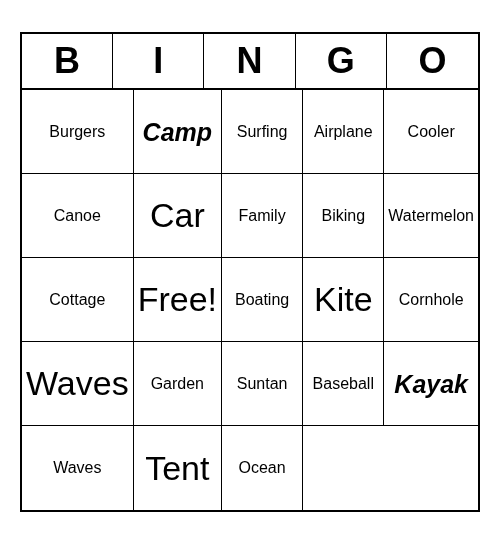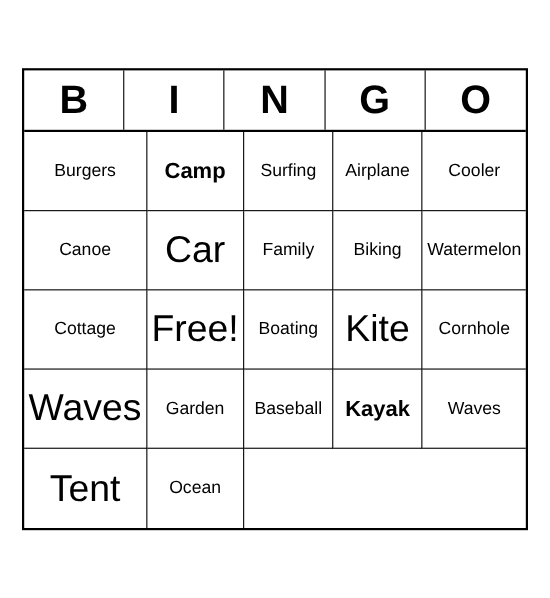--- a/index.html
+++ b/index.html
@@ -43,21 +43,21 @@
 
     .bingo-grid {
       display: grid;
       grid-template-columns: repeat(5, 1fr);
       grid-template-rows: repeat(5, 1fr);
     }
 
     .bingo-cell {
       border-right: 1px solid #000;
       border-bottom: 1px solid #000;
-      height: 72px;
+      height: 84px;
       display: flex;
       justify-content: center;
       align-items: center;
       text-align: center;
       padding: 4px;
     }
 
     .bingo-cell:nth-child(5n) {
       border-right: none;
     }
@@ -74,22 +74,23 @@
 
     .size-small {
       font-size: 16px;
     }
 
     .size-medium {
       font-size: 16px;
     }
 
     .size-large {
-      font-size: 20px;
+      font-size: 25px;
       font-weight: bold;
+      font-style: italic;
     }
 
     .size-xlarge {
       font-size: 34px;
       font-weight: normal;
     }
   </style>
 </head>
 <body>
 
@@ -147,20 +148,23 @@
       <div class="bingo-cell">
         <span class="size-small">Cornhole</span>
       </div>
       <div class="bingo-cell">
         <span class="size-xlarge">Waves</span>
       </div>
       <div class="bingo-cell">
         <span class="size-medium">Garden</span>
       </div>
       <div class="bingo-cell">
+        <span class="size-medium">Suntan</span>
+      </div>
+      <div class="bingo-cell">
         <span class="size-medium">Baseball</span>
       </div>
       <div class="bingo-cell">
         <span class="size-large">Kayak</span>
       </div>
       <div class="bingo-cell">
         <span class="size-medium">Waves</span>
       </div>
       <div class="bingo-cell">
         <span class="size-xlarge">Tent</span>

